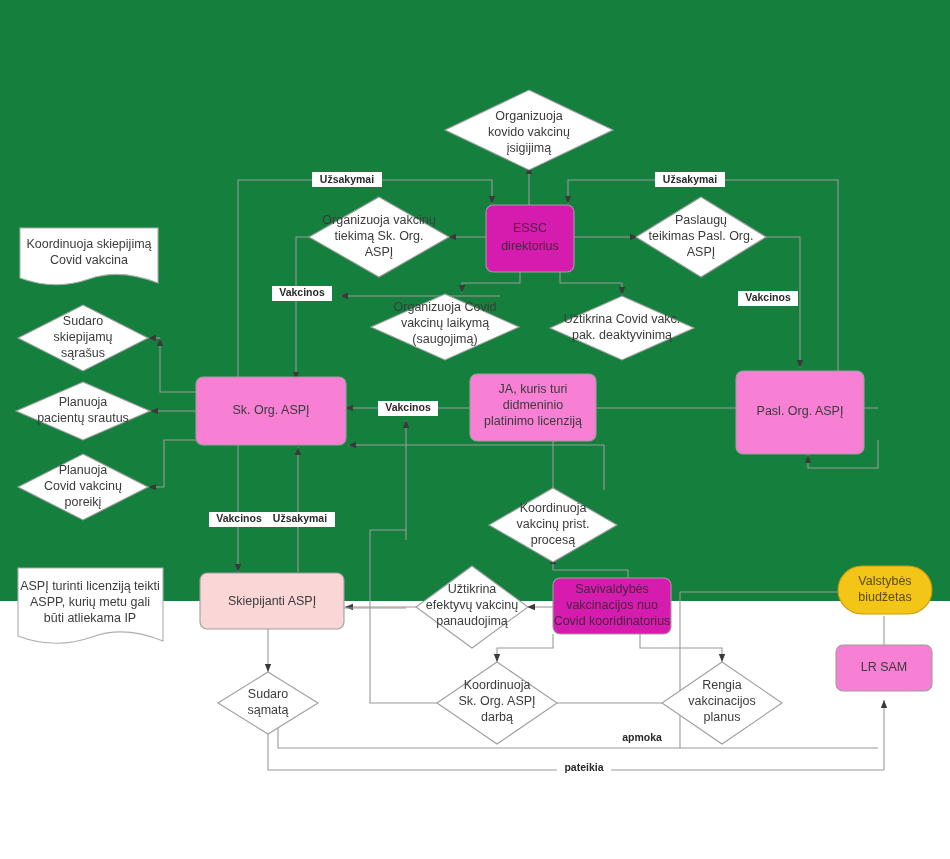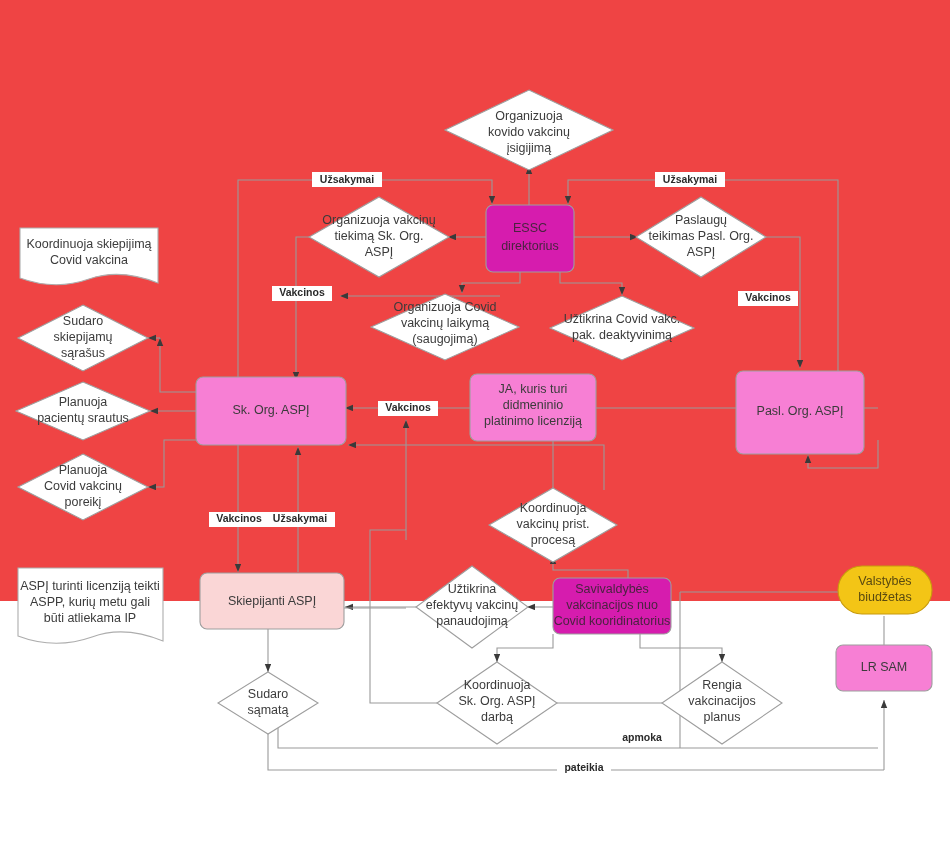--- a/index.html
+++ b/index.html
@@ -11,21 +11,21 @@
   body {
     font-family: "Liberation Sans", sans-serif;
     width: 950px;
     height: 859px;
     overflow: hidden;
   }
   #diagram-root {
     position: relative;
     width: 950px;
     height: 601px;
-    background: #ef4444;
+    background: #15803d;
   }
   svg.flow {
     display: block;
     width: 950px;
     height: 859px;
   }
   .node-label {
     font-family: "Liberation Sans", sans-serif;
     font-size: 12.5px;
     fill: #3b3b3b;

